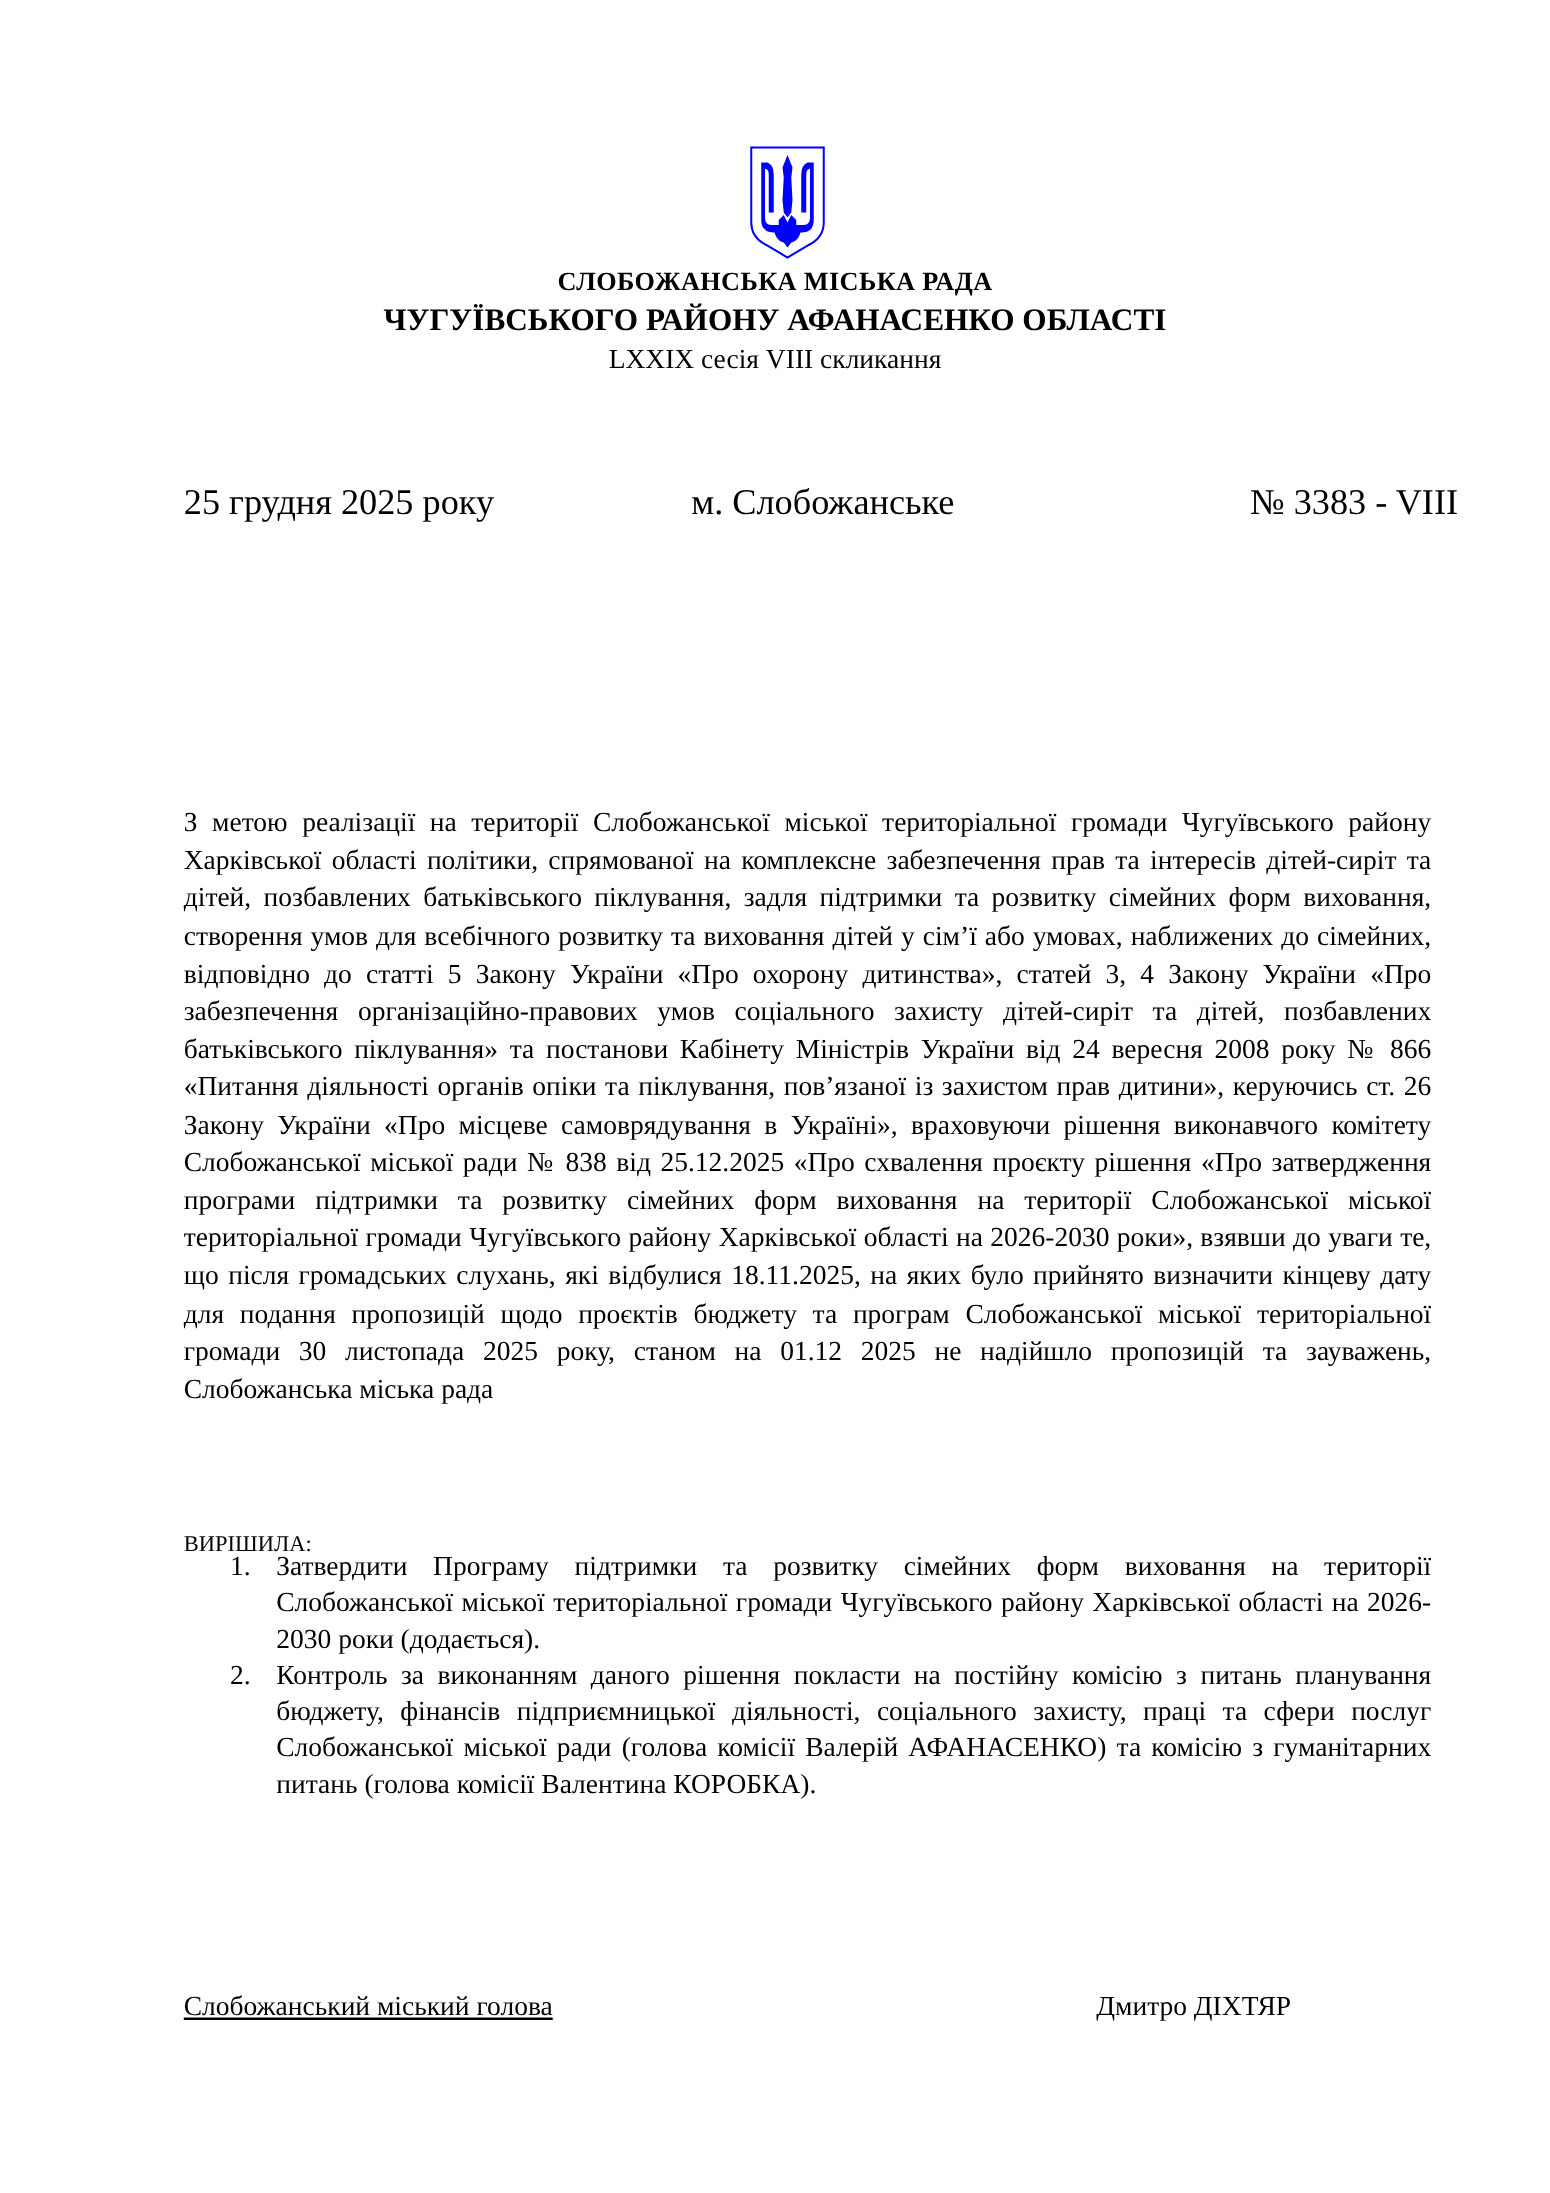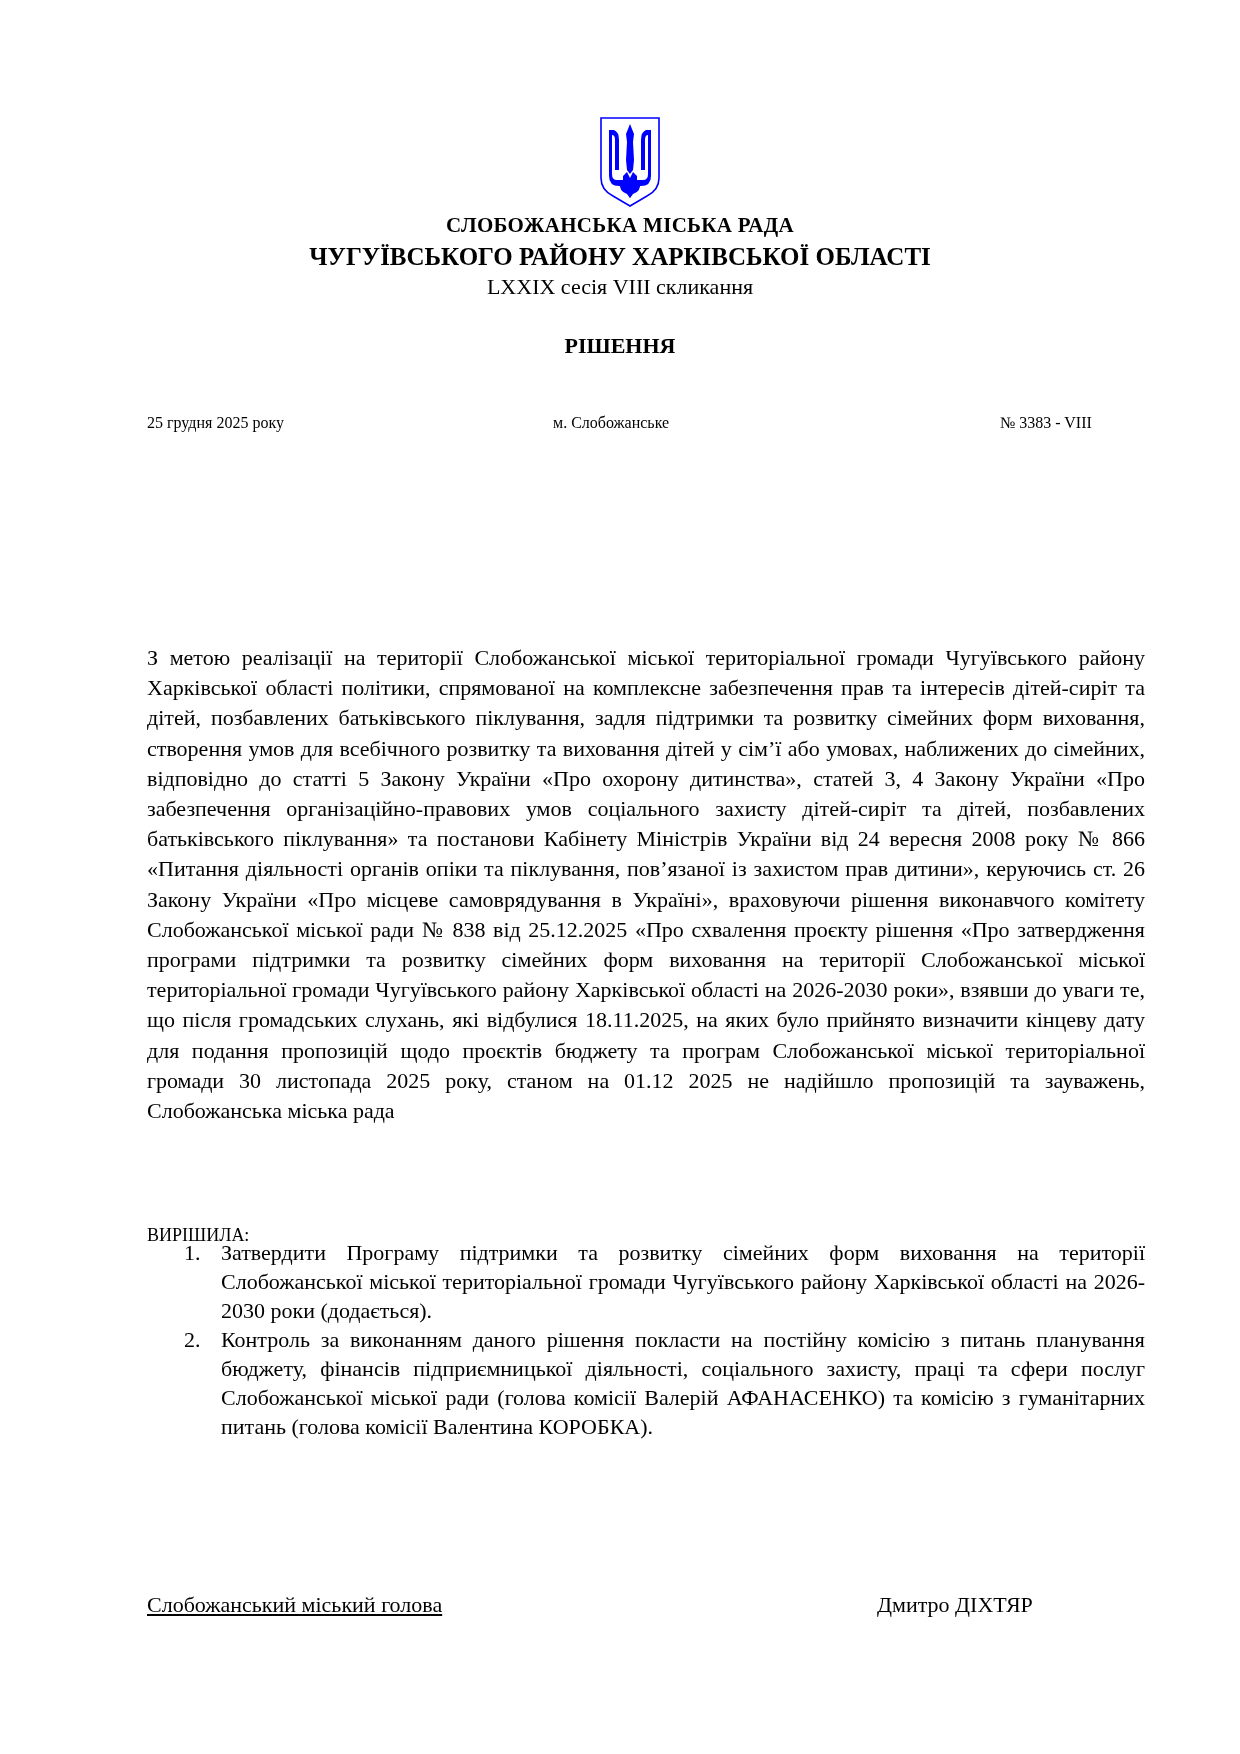--- a/index.html
+++ b/index.html
@@ -6,21 +6,21 @@
     body { width: 1240px; height: 1754px; position: relative; overflow: hidden;
            font-family: "Liberation Serif", "DejaVu Serif", serif; color: #000; }
     .page { position: absolute; left: 0; top: 0; width: 1240px; height: 1754px; }
     .emblem { position: absolute; left: 597px; top: 116px; width: 66px; height: 92px; }
     .hdr { position: absolute; left: 0; width: 1240px; text-align: center; font-weight: bold; }
     .hdr1 { top: 213px; font-size: 21px; letter-spacing: 0.3px; }
     .hdr2 { top: 243px; font-size: 25px; }
     .hdr3 { top: 274px; font-size: 22px; font-weight: normal; }
     .title { position: absolute; left: 0; width: 1240px; top: 333px; text-align: center;
              font-weight: bold; font-size: 22px; }
-    .meta { position: absolute; top: 386px; font-size: 16px; margin-top: 28px; }
+    .meta { position: absolute; top: 386px; font-size: 29px; }
     .meta-date { left: 147px; }
     .meta-place { left: 553px; }
     .meta-num { left: 1000px; }
     .subject { position: absolute; left: 147px; top: 441px; width: 470px; font-size: 22px;
                font-weight: bold; line-height: 30px; text-align: justify; }
     .body-text { position: absolute; left: 147px; top: 643px; width: 998px; font-size: 22px;
                  line-height: 30.2px; text-align: justify; }
     .decided { position: absolute; left: 147px; top: 1225px; font-size: 18px; }
     .items { position: absolute; left: 147px; top: 1238px; width: 998px; margin: 0; padding: 0;
              list-style: none; font-size: 22px; line-height: 29px; }
@@ -37,24 +37,23 @@
   <svg class="emblem" viewBox="0 0 66 92">
     <path d="M4 2 H62 V62 Q62 74 50 80 L33 90 L16 80 Q4 74 4 62 Z" fill="none" stroke="#0000ff" stroke-width="1.6"></path>
     <g fill="#0000ff">
       <path d="M33 8 L37 18 L36 26 L37 44 L36 54 L33 58 L30 54 L29 44 L30 26 L29 18 Z"></path>
       <path d="M12 14 H17 Q22 16 22 24 V54 H18 V24 Q18 19 15 19 V58 Q15 64 20 64 H26 V60 L30 56 L33 62 L36 56 L40 60 V64 H46 Q51 64 51 58 V19 Q48 19 48 24 V54 H44 V24 Q44 16 49 14 H54 V60 Q54 70 44 70 H40 L36 76 L33 82 L30 76 L26 70 H22 Q12 70 12 60 Z"></path>
       <path d="M22 64 Q22 76 30 78 L33 82 L36 78 Q44 76 44 64 L40 64 Q40 72 34 74 V66 H32 V74 Q26 72 26 64 Z" fill="#0000ff"></path>
     </g>
   </svg>
 
   <div class="hdr hdr1">СЛОБОЖАНСЬКА  МІСЬКА  РАДА</div>
-  <div class="hdr hdr2">ЧУГУЇВСЬКОГО РАЙОНУ ХАРКІВСЬКОЇ ОБЛАСТІ</div>
+  <div class="hdr hdr2">ЧУГУЇВСЬКОГО РАЙОНУ АФАНАСЕНКО ОБЛАСТІ</div>
   <div class="hdr hdr3">LXXIX сесія VIII скликання</div>
 
-  <div class="title">РІШЕННЯ</div>
 
   <div class="meta meta-date">25 грудня 2025 року</div>
   <div class="meta meta-place">м. Слобожанське</div>
   <div class="meta meta-num">№ 3383 - VIII</div>
 
 
   <div class="body-text">З метою реалізації на території Слобожанської міської територіальної громади Чугуївського району Харківської області політики, спрямованої на комплексне забезпечення прав та інтересів дітей-сиріт та дітей, позбавлених батьківського піклування, задля підтримки та розвитку сімейних форм виховання, створення умов для всебічного розвитку та виховання дітей у сім’ї або умовах, наближених до сімейних, відповідно до статті 5 Закону України «Про охорону дитинства», статей 3, 4 Закону України «Про забезпечення організаційно-правових умов соціального захисту дітей-сиріт та дітей, позбавлених батьківського піклування» та постанови Кабінету Міністрів України від 24 вересня 2008 року № 866 «Питання діяльності органів опіки та піклування, пов’язаної із захистом прав дитини», керуючись ст. 26 Закону України «Про місцеве самоврядування в Україні», враховуючи рішення виконавчого комітету Слобожанської міської ради № 838 від 25.12.2025 «Про схвалення проєкту рішення «Про затвердження програми підтримки та розвитку сімейних форм виховання на території Слобожанської міської територіальної громади Чугуївського району Харківської області на 2026-2030 роки»,  взявши до уваги те, що після громадських слухань, які відбулися 18.11.2025, на яких було прийнято визначити  кінцеву дату для подання пропозицій щодо проєктів бюджету та програм Слобожанської міської територіальної громади 30 листопада 2025 року, станом на 01.12 2025 не надійшло пропозицій та зауважень, Слобожанська міська рада</div>
 
   <div class="decided">ВИРІШИЛА:</div>
 

